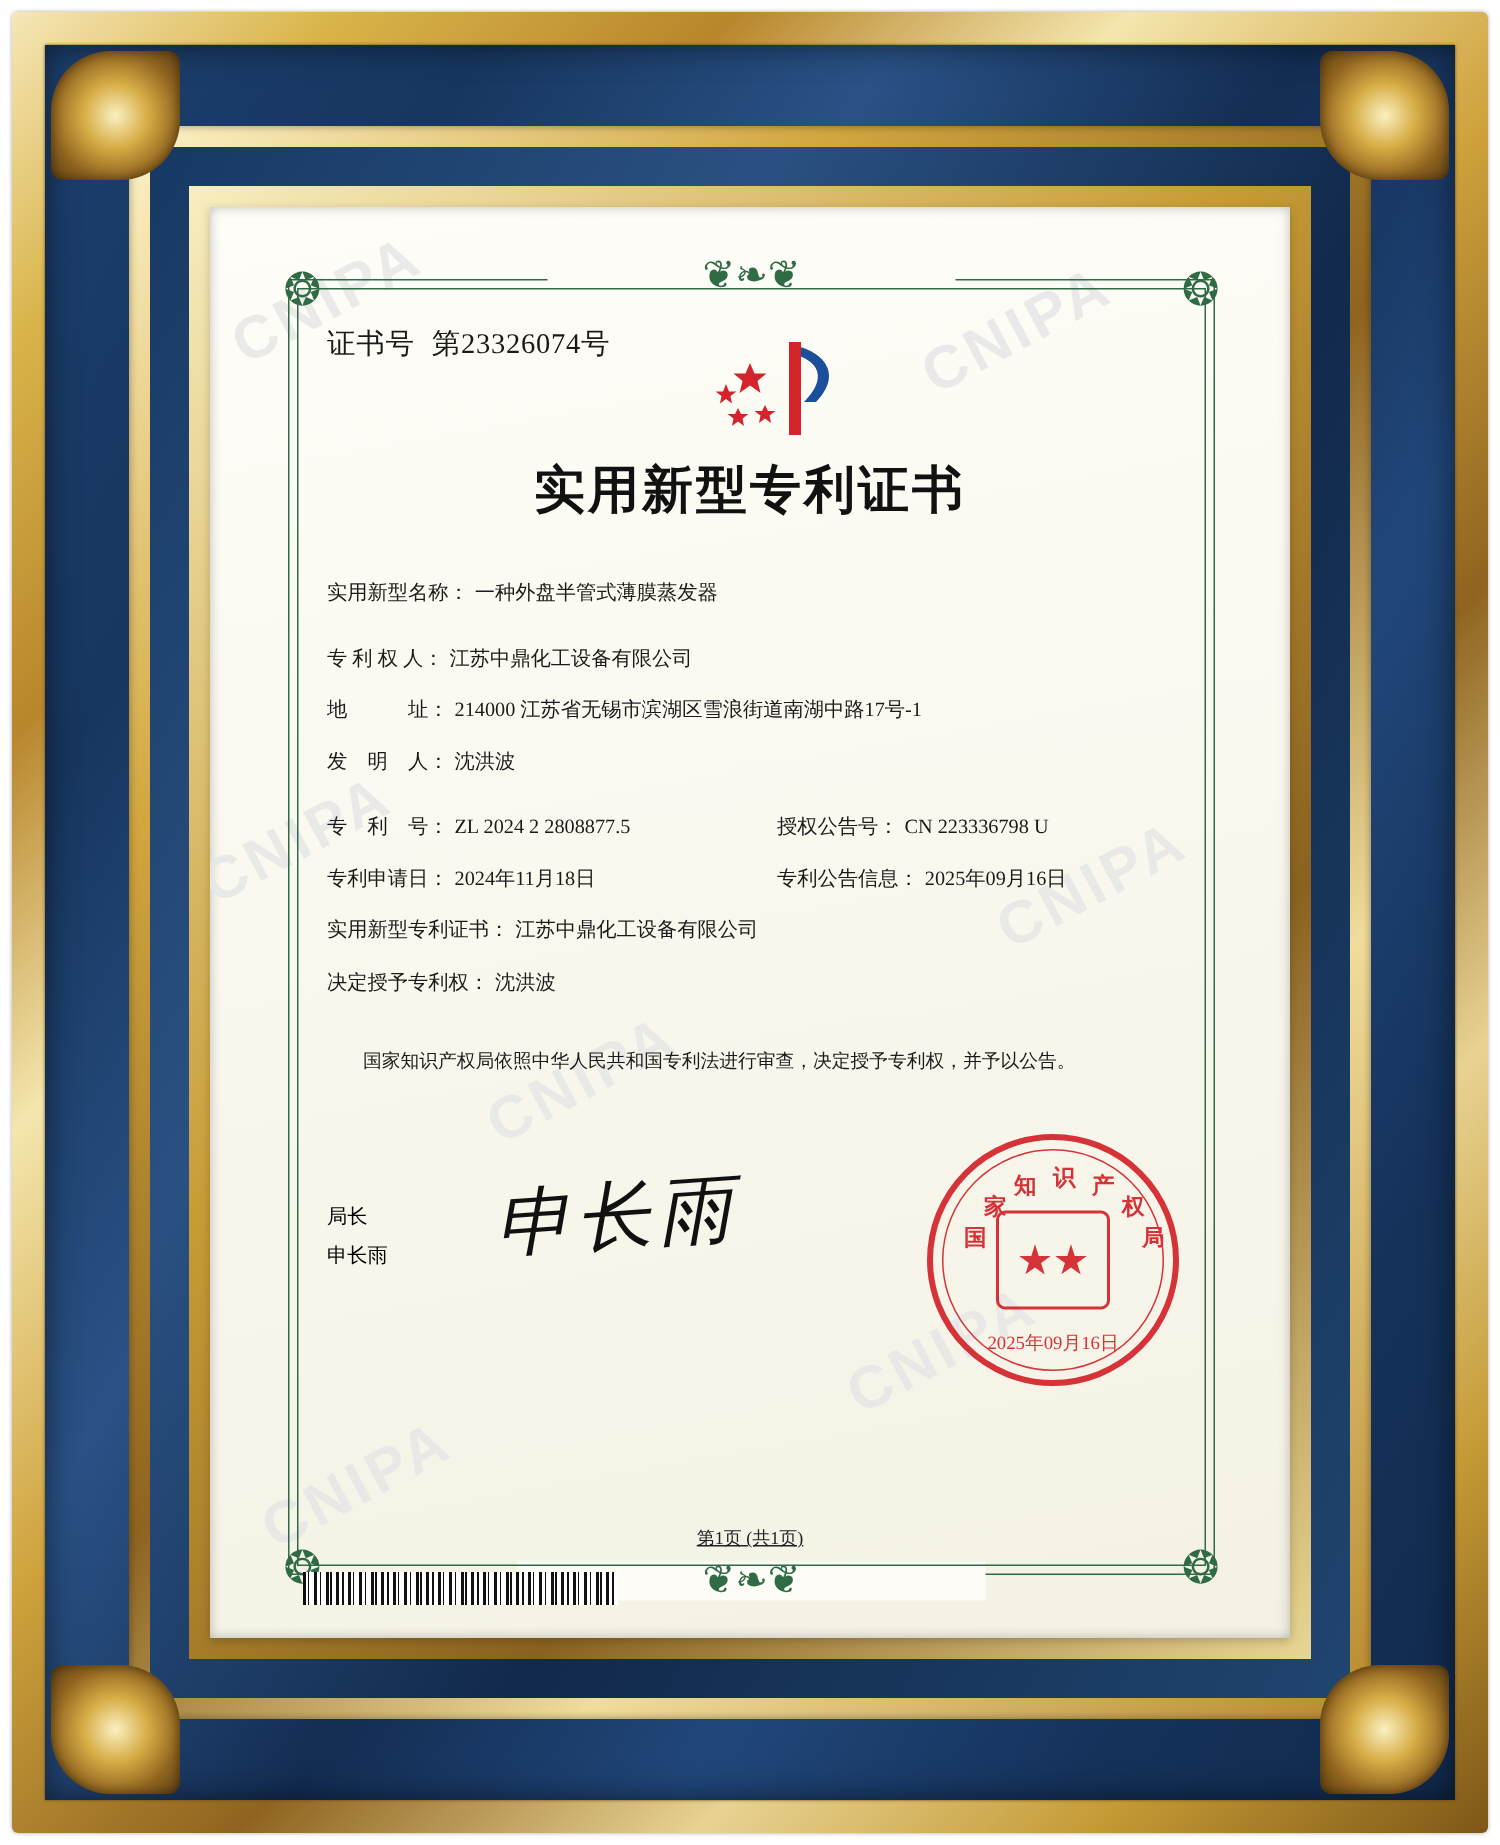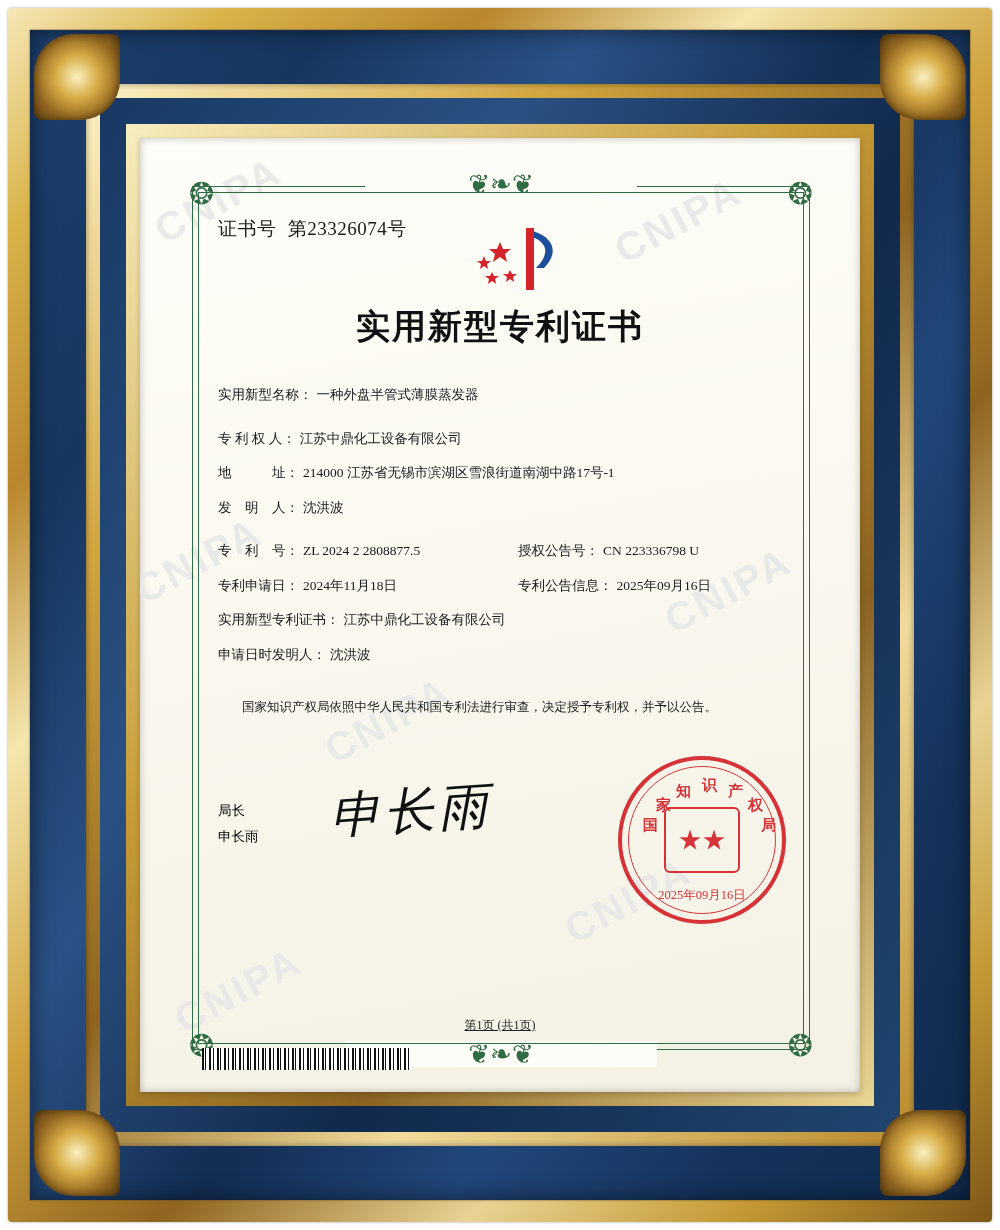--- a/index.html
+++ b/index.html
@@ -245,21 +245,21 @@
             </div>
           </div>
         </div>
 
         <div class="row">
           <span class="lbl">实用新型专利证书：</span>
           <span class="val">江苏中鼎化工设备有限公司</span>
         </div>
 
         <div class="row">
-          <span class="lbl">申请日时发明人：</span>
+          <span class="lbl">决定授予专利权：</span>
           <span class="val">沈洪波</span>
         </div>
 
       </div>
 
       <div class="statement">
         <p class="indent">国家知识产权局依照中华人民共和国专利法进行审查，决定授予专利权，并予以公告。</p>
       </div>
 
       <div class="sign-area">

